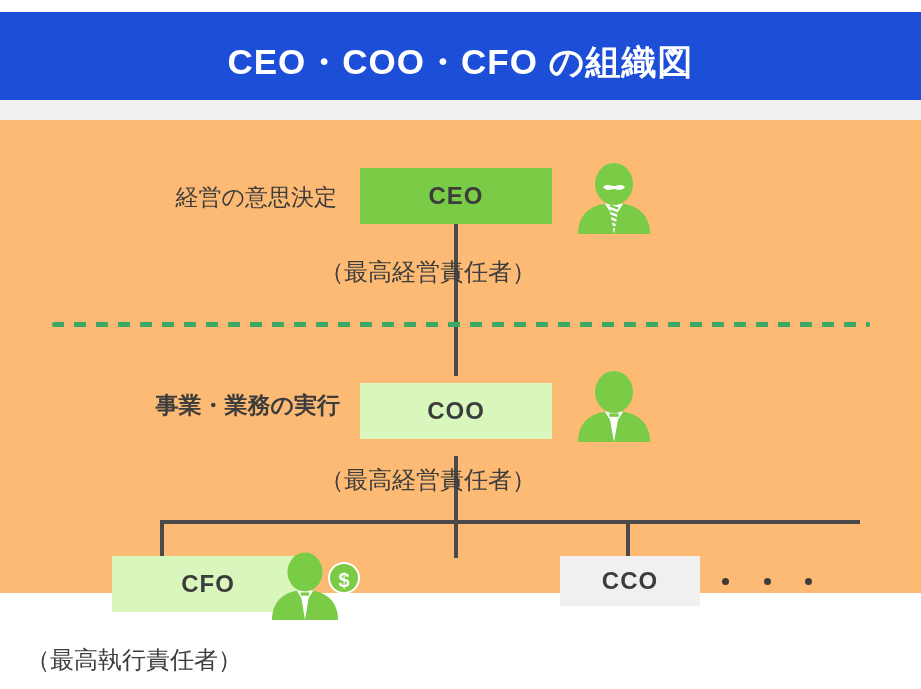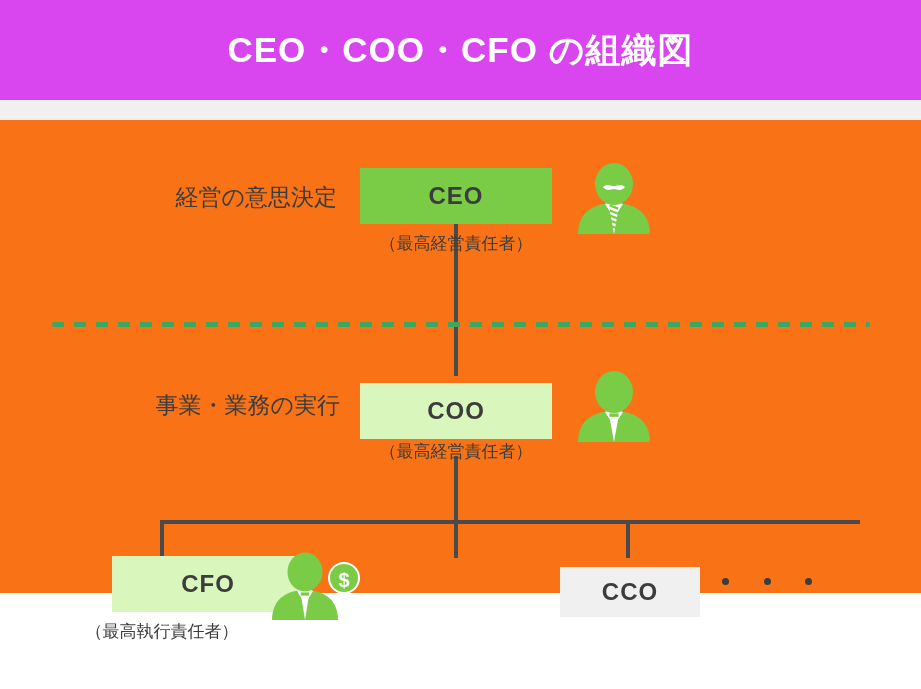--- a/index.html
+++ b/index.html
@@ -12,24 +12,24 @@
     height: 689px;
     font-family: "Liberation Sans", "DejaVu Sans", sans-serif;
     overflow: hidden;
     position: relative;
   }
 
   
   #header-banner {
     position: absolute;
     left: 0;
-    top: 0;
+    top: 12px;
     width: 921px;
     height: 100px;
-    background: #d946ef;
+    background: #1d4ed8;
     display: flex;
     align-items: center;
     justify-content: center;
   }
   #header-title {
     color: #ffffff;
     font-size: 35px;
     font-weight: bold;
     letter-spacing: 1px;
     white-space: nowrap;
@@ -43,63 +43,63 @@
     background: #F0F0F0;
   }
 
   
   #chart-area {
     position: absolute;
     left: 0;
     top: 120px;
     width: 921px;
     height: 473px;
-    background: #f97316;
+    background: #fdba74;
   }
 
   
   .node-box {
     position: absolute;
     display: flex;
     align-items: center;
     justify-content: center;
     font-size: 24px;
     font-weight: bold;
     color: #3C3C3C;
     letter-spacing: 1px;
   }
   .node-caption {
     position: absolute;
-    font-size: 17px;
+    font-size: 24px;
     color: #3C3C3C;
     white-space: nowrap;
-    text-align: center;
+    margin-top: 24px;
   }
   .tier-label {
     position: absolute;
     font-size: 23px;
     color: #3C3C3C;
     white-space: nowrap;
     text-align: right;
   }
 
   
   #ceo-box   { left: 360px; top: 48px;  width: 192px; height: 56px; background: #7ACB45; }
   #ceo-caption { left: 320px; top: 112px; width: 272px; }
   #ceo-tier-label { left: 93px; top: 62px; width: 244px; }
 
   #coo-box   { left: 360px; top: 263px; width: 192px; height: 56px; background: #D9F7BD; }
   #coo-caption { left: 320px; top: 320px; width: 272px; }
-  #coo-tier-label { left: 93px; top: 270px; width: 247px; }
+  #coo-tier-label { left: 93px; top: 270px; width: 247px; font-weight: bold; }
 
   #cfo-box   { left: 66px;  top: 436px; width: 192px; height: 56px; background: #D9F7BD; margin-left: 46px; }
   #cfo-caption { left: 26px; top: 500px; width: 272px; }
 
   #cmo-box   { left: 388px; top: 436px; width: 137px; height: 50px; background: #F0F0F0; }
-  #cco-box   { left: 560px; top: 436px; width: 140px; height: 50px; background: #F0F0F0; margin-top: 11px; }
+  #cco-box   { left: 560px; top: 436px; width: 140px; height: 50px; background: #F0F0F0; }
 
   #more-dots {
     position: absolute;
     left: 722px;
     top: 444px;
     width: 90px;
     height: 34px;
     display: flex;
     align-items: center;
     justify-content: space-between;

